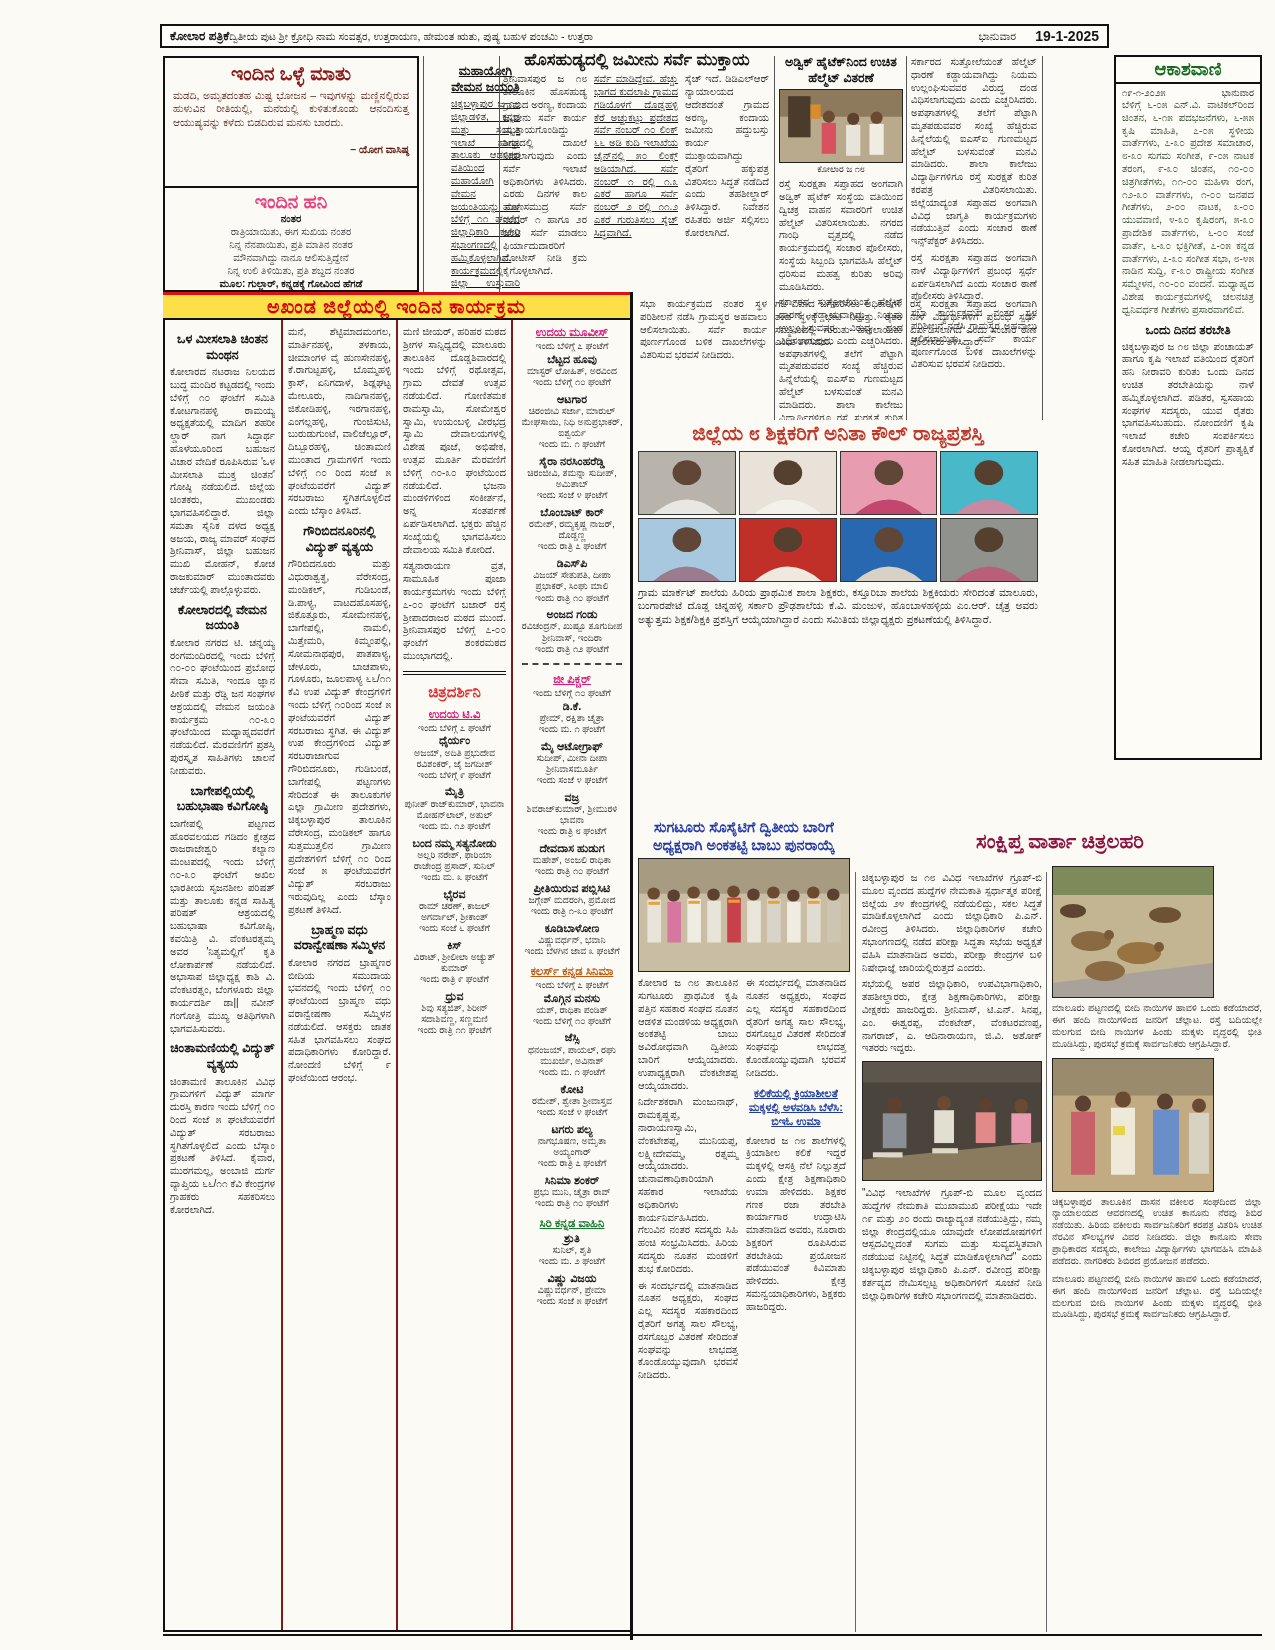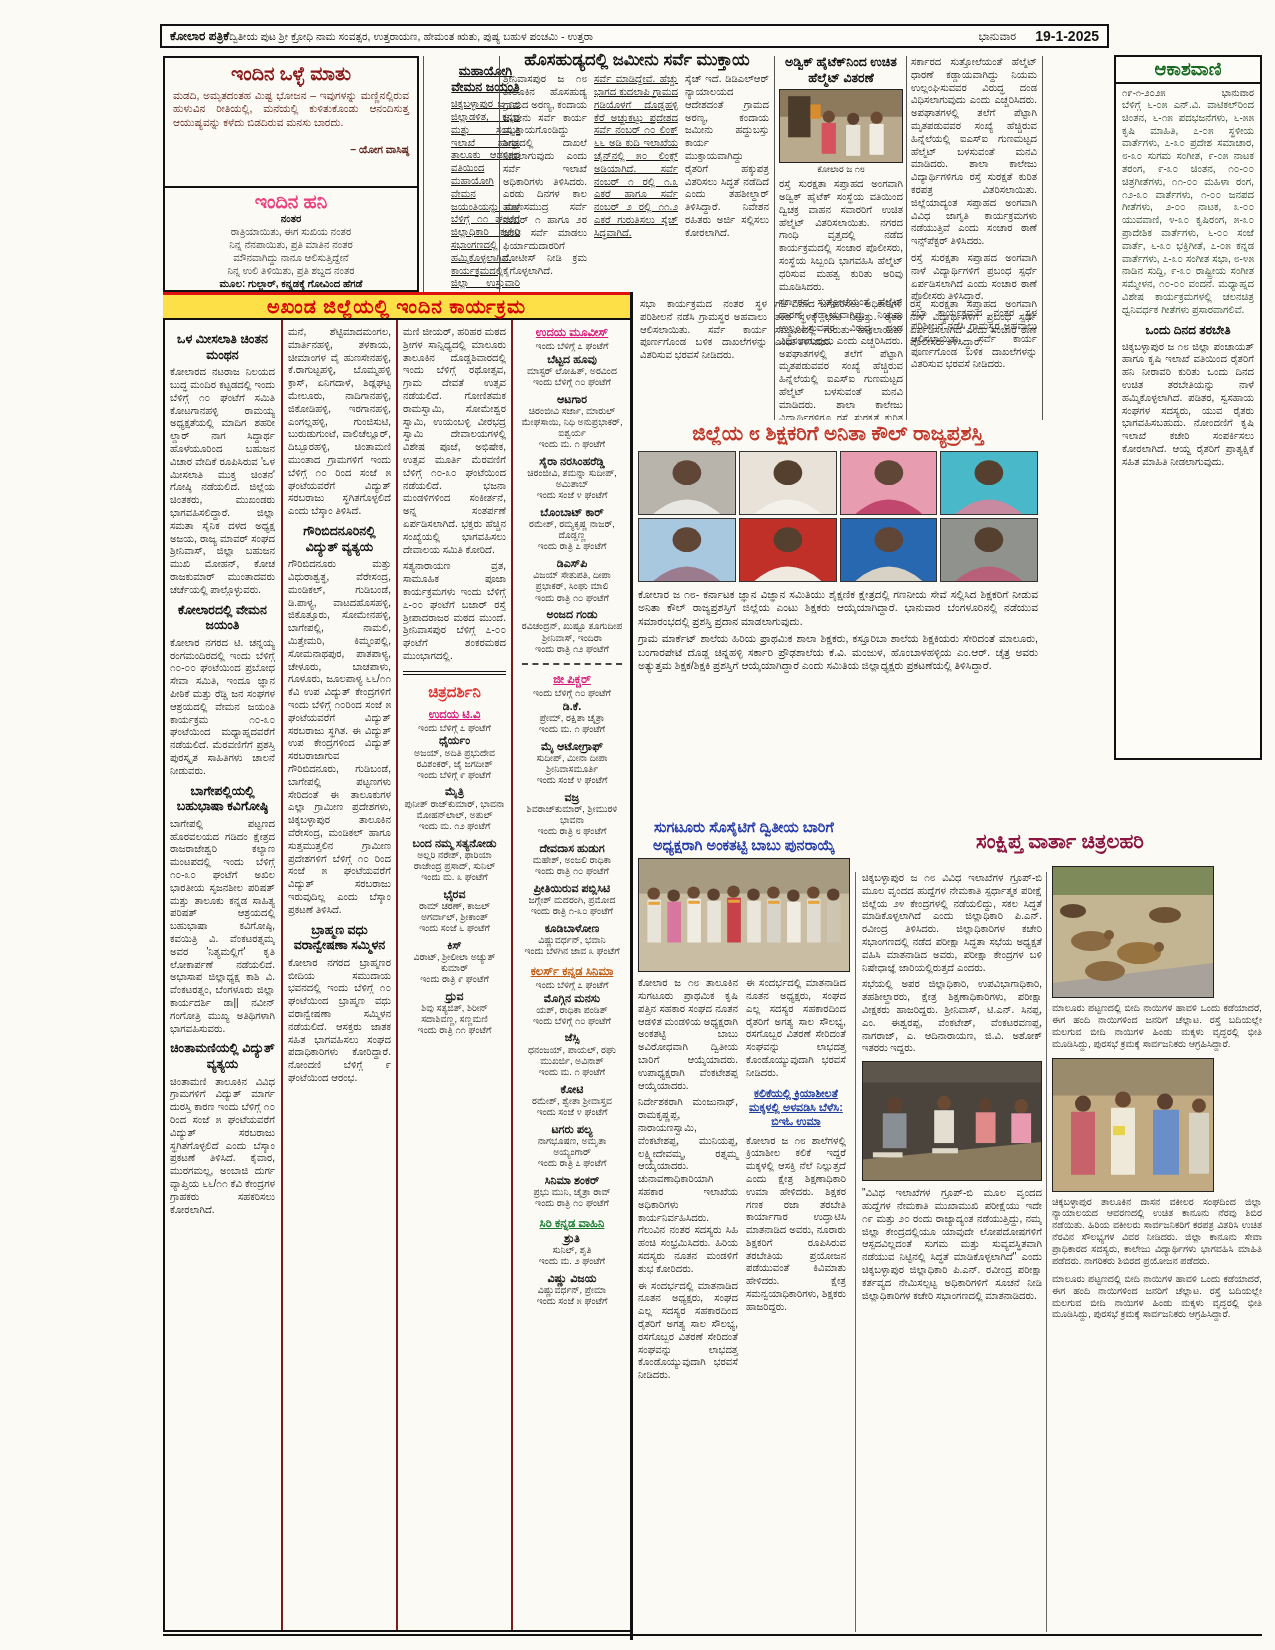--- a/index.html
+++ b/index.html
@@ -343,21 +343,20 @@
             <path d="M6 30 Q20 16 34 30 Z" fill="#d8d2c6"></path>
           </svg>
       </div>
       <div class="cell" style="background:#90928e;">
         <svg viewBox="0 0 40 30" preserveAspectRatio="none">
             <circle cx="20" cy="10" r="6" fill="#55402f"></circle>
             <path d="M6 30 Q20 16 34 30 Z" fill="#b8607a"></path>
           </svg>
       </div>
     </div>
-    <div class="body" style="margin-top:6px;">ಕೋಲಾರ ಜ ೧೮- ಕರ್ನಾಟಕ ಜ್ಞಾನ ವಿಜ್ಞಾನ ಸಮಿತಿಯು ಶೈಕ್ಷಣಿಕ ಕ್ಷೇತ್ರದಲ್ಲಿ ಗಣನೀಯ ಸೇವೆ ಸಲ್ಲಿಸಿದ ಶಿಕ್ಷಕರಿಗೆ ನೀಡುವ ಅನಿತಾ ಕೌಲ್ ರಾಜ್ಯಪ್ರಶಸ್ತಿಗೆ ಜಿಲ್ಲೆಯ ಎಂಟು ಶಿಕ್ಷಕರು ಆಯ್ಕೆಯಾಗಿದ್ದಾರೆ. ಭಾನುವಾರ ಬೆಂಗಳೂರಿನಲ್ಲಿ ನಡೆಯುವ ಸಮಾರಂಭದಲ್ಲಿ ಪ್ರಶಸ್ತಿ ಪ್ರದಾನ ಮಾಡಲಾಗುವುದು.</div>
     <div class="body" style="margin-top:4px;">ಗ್ರಾಮ ಮಾರ್ಕೆಟ್ ಶಾಲೆಯ ಹಿರಿಯ ಪ್ರಾಥಮಿಕ ಶಾಲಾ ಶಿಕ್ಷಕರು, ಕಸ್ತೂರಿಬಾ ಶಾಲೆಯ ಶಿಕ್ಷಕಿಯರು ಸೇರಿದಂತೆ ಮಾಲೂರು, ಬಂಗಾರಪೇಟೆ ದೊಡ್ಡ ಚಿನ್ನಹಳ್ಳಿ ಸರ್ಕಾರಿ ಪ್ರೌಢಶಾಲೆಯ ಕೆ.ವಿ. ಮಂಜುಳ, ಹೊಂಬಾಳಹಳ್ಳಿಯ ಎಂ.ಆರ್. ಚೈತ್ರ ಅವರು ಅತ್ಯುತ್ತಮ ಶಿಕ್ಷಕ/ಶಿಕ್ಷಕಿ ಪ್ರಶಸ್ತಿಗೆ ಆಯ್ಕೆಯಾಗಿದ್ದಾರೆ ಎಂದು ಸಮಿತಿಯ ಜಿಲ್ಲಾಧ್ಯಕ್ಷರು ಪ್ರಕಟಣೆಯಲ್ಲಿ ತಿಳಿಸಿದ್ದಾರೆ.</div>
   </div>
 
   <div class="abs" style="left:638px;top:818px;width:212px;height:814px;overflow:hidden;">
     <div class="ctr bold" style="font-size:14.5px;color:#2239a8;line-height:1.25;">ಸುಗಟೂರು ಸೊಸೈಟಿಗೆ ದ್ವಿತೀಯ ಬಾರಿಗೆ</div>
     <div class="ctr bold" style="font-size:14.5px;color:#2239a8;line-height:1.25;margin-bottom:4px;">ಅಧ್ಯಕ್ಷರಾಗಿ ಅಂಕತಟ್ಟಿ ಬಾಬು ಪುನರಾಯ್ಕೆ</div>
     <div class="photo" style="height:112px;">
       <svg viewBox="0 0 200 110" preserveAspectRatio="none">
         <rect width="200" height="110" fill="#c9bda4"></rect>
           <rect y="0" width="200" height="34" fill="#a79b82"></rect>

